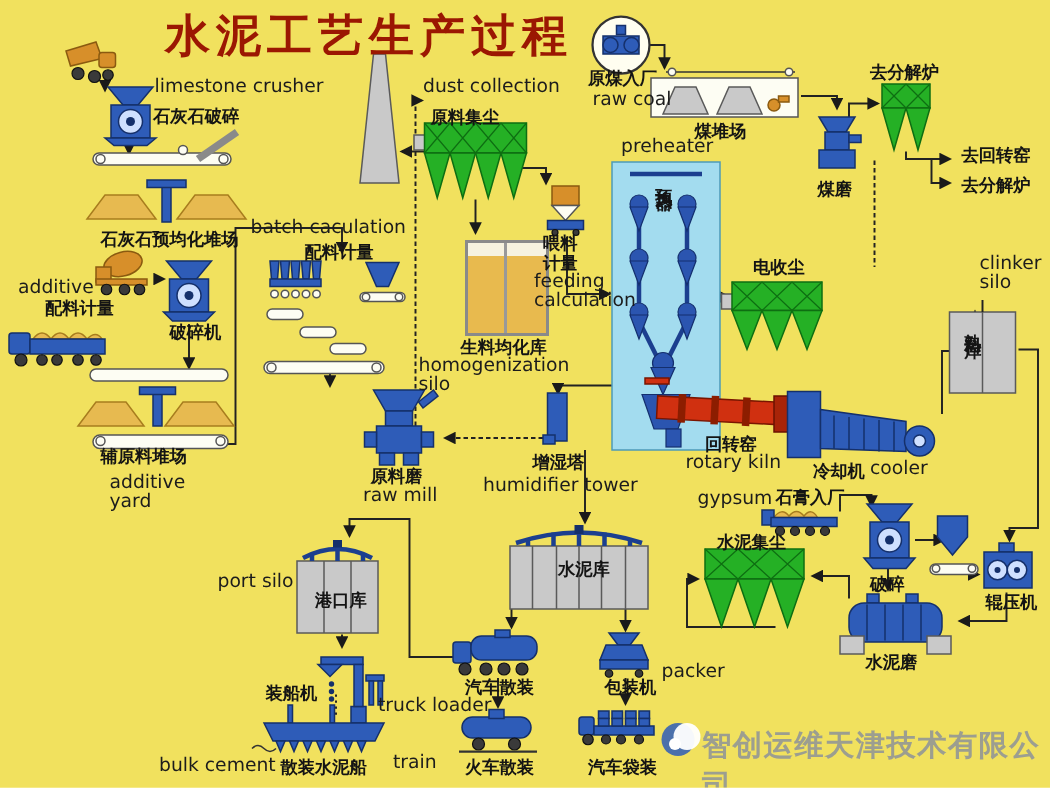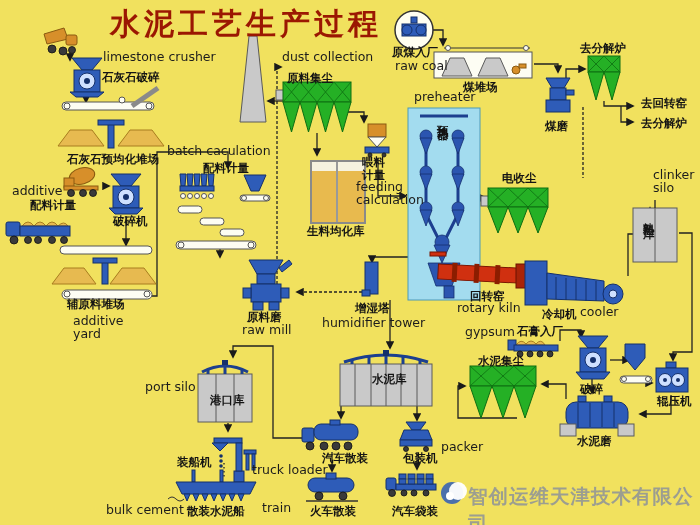--- a/index.html
+++ b/index.html
@@ -484,20 +484,21 @@
   <div class="lbl zh" style="left:545px;top:120px">煤磨</div>
   <div class="lbl zh" style="left:641px;top:97px">去回转窑</div>
   <div class="lbl zh" style="left:641px;top:117px">去分解炉</div>
 
   <div class="lbl en" style="left:414px;top:90px">preheater</div>
   <div class="lbl zh vert" style="left:436px;top:116px">预热器</div>
 
   <div class="lbl zh wrap" style="left:362px;top:156px;width:26px">喂料计量</div>
   <div class="lbl en wrap" style="left:356px;top:180px;width:84px">feeding calculation</div>
   <div class="lbl zh" style="left:307px;top:225px">生料均化库</div>
+  <div class="lbl en wrap" style="left:279px;top:236px;width:112px">homogenization silo</div>
 
   <div class="lbl en" style="left:12px;top:184px">additive</div>
   <div class="lbl zh" style="left:30px;top:199px">配料计量</div>
   <div class="lbl zh" style="left:113px;top:215px">破碎机</div>
   <div class="lbl zh" style="left:67px;top:298px">辅原料堆场</div>
   <div class="lbl en wrap" style="left:73px;top:314px;width:64px">additive yard</div>
 
   <div class="lbl zh" style="left:247px;top:311px">原料磨</div>
   <div class="lbl en" style="left:242px;top:323px">raw mill</div>
 
@@ -519,21 +520,21 @@
   <div class="lbl zh" style="left:580px;top:383px">破碎</div>
   <div class="lbl zh" style="left:657px;top:395px">辊压机</div>
   <div class="lbl zh" style="left:577px;top:435px">水泥磨</div>
 
   <div class="lbl en" style="left:145px;top:380px">port silo</div>
   <div class="lbl zh" style="left:210px;top:394px">港口库</div>
   <div class="lbl zh" style="left:372px;top:373px">水泥库</div>
 
   <div class="lbl zh" style="left:177px;top:456px">装船机</div>
   <div class="lbl en" style="left:252px;top:463px">truck loader</div>
-  <div class="lbl zh" style="left:322px;top:452px">汽车散装</div>
+  <div class="lbl zh" style="left:310px;top:452px">汽车散装</div>
   <div class="lbl zh" style="left:403px;top:452px">包装机</div>
   <div class="lbl en" style="left:441px;top:440px">packer</div>
 
   <div class="lbl en" style="left:106px;top:503px">bulk cement</div>
   <div class="lbl zh" style="left:187px;top:505px">散装水泥船</div>
   <div class="lbl en" style="left:262px;top:501px">train</div>
   <div class="lbl zh" style="left:310px;top:505px">火车散装</div>
   <div class="lbl zh" style="left:392px;top:505px">汽车袋装</div>
 
   <div id="watermark">智创运维天津技术有限公司</div>

